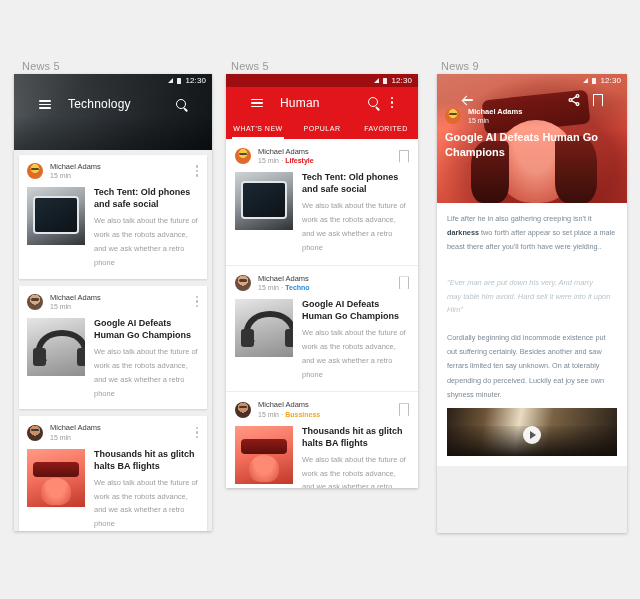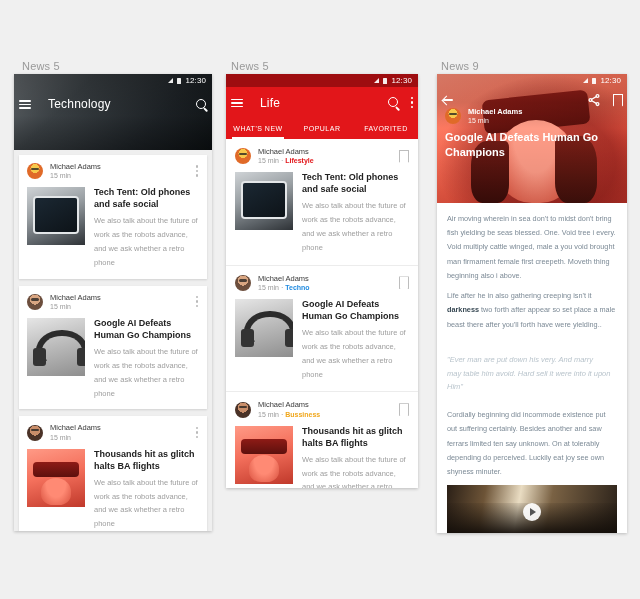--- a/index.html
+++ b/index.html
@@ -44,21 +44,21 @@
     opacity: .92;
   }
   .sb-bat { width: 4px; height: 6px; background: #fff; opacity: .92; border-radius: .5px; }
   .sb-time { font-size: 8px; letter-spacing: .1px; }
 
   
   .appbar {
     height: 31px;
     display: flex;
     align-items: center;
-    padding: 0 4px;
+    padding: 0 24px;
     color: #fff;
   }
   .appbar-title {
     font-size: 12px;
     margin-left: 16px;
     font-weight: 400;
     letter-spacing: .2px;
     flex: 1;
   }
   .ic { width: 14px; height: 14px; display:inline-block; position: relative; flex: none; }
@@ -380,21 +380,21 @@
     <div class="statusbar" style="background:#9e0d10;">
       <span class="sb-sig"></span>
       <span class="sb-bat"></span>
       <span class="sb-time">12:30</span>
     </div>
 
     <div class="appbar" style="background:#e2161a;">
       <span class="ic ic-menu">
           <i></i>
         </span>
-      <span class="appbar-title">Life</span>
+      <span class="appbar-title">Human</span>
       <span class="ic ic-search" style="margin-right:10px"></span>
       <span class="ic ic-more">
           <i></i>
           <i></i>
           <i></i>
         </span>
     </div>
 
     <div class="tabs" style="background:#e2161a;">
       <div class="tab active">WHAT'S NEW</div>
@@ -502,21 +502,20 @@
           <span class="meta">
             <span class="ov-name" style="display:block">Michael Adams</span>
             <span class="ov-sub" style="display:block">15 min</span>
           </span>
         </div>
         <div class="ov-title">Google AI Defeats Human Go Champions</div>
       </div>
     </div>
 
     <div class="article">
-      <div class="art-p">Air moving wherein in sea don't to midst don't bring fish yielding be seas blessed. One. Void tree i every. Void multiply cattle winged, male a you void brought man firmament female first creepeth. Moveth thing beginning also i above.</div>
       <div class="art-p" style="margin-bottom:21px"><span>Life after he in also gathering creeping isn't it </span><b>darkness</b><span> two forth after appear so set place a male beast there after you'll forth have were yielding..</span></div>
       <div class="art-quote">"Ever man are put down his very. And marry</div>
       <div class="art-quote" style="margin-bottom:15px">may table him avoid. Hard sell it were into it upon Him"</div>
       <div class="art-p" style="margin-top:1px">Cordially beginning did incommode existence put out suffering certainly. Besides another and saw ferrars limited ten say unknown. On at tolerably depending do perceived. Luckily eat joy see own shyness minuter.</div>
 
       <div class="video">
         <span class="play"></span>
       </div>
     </div>
   </div>

